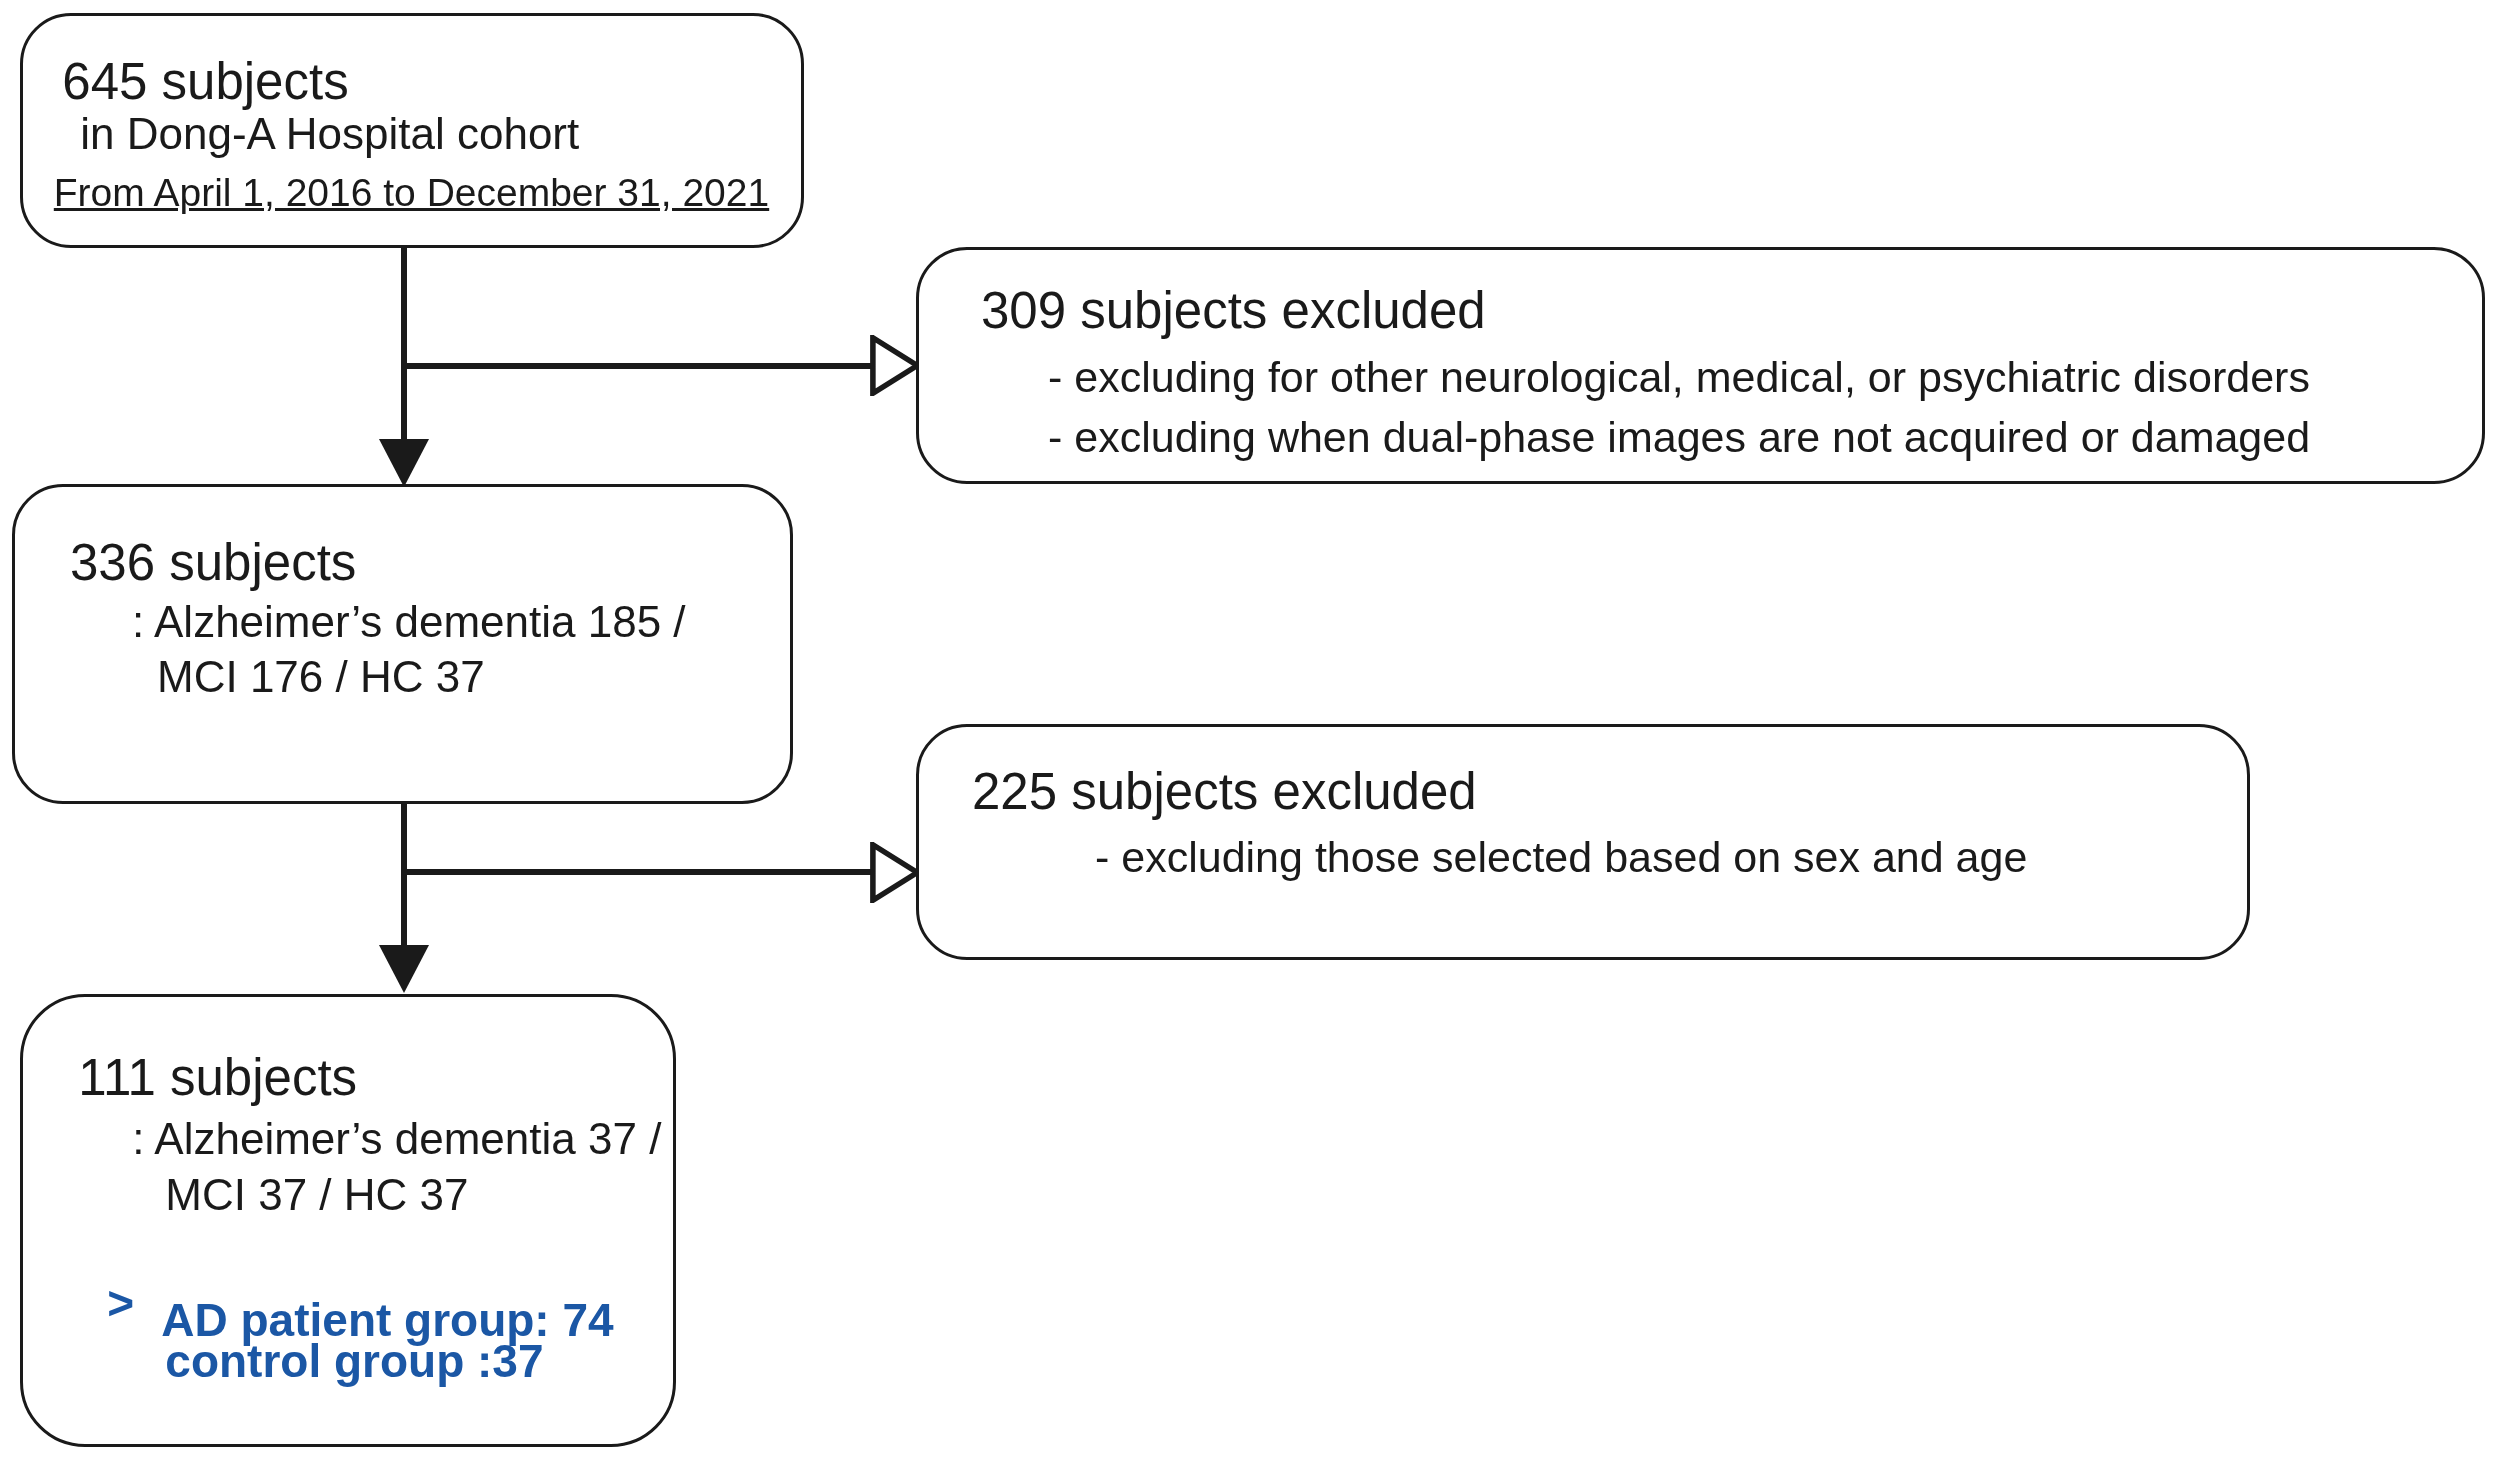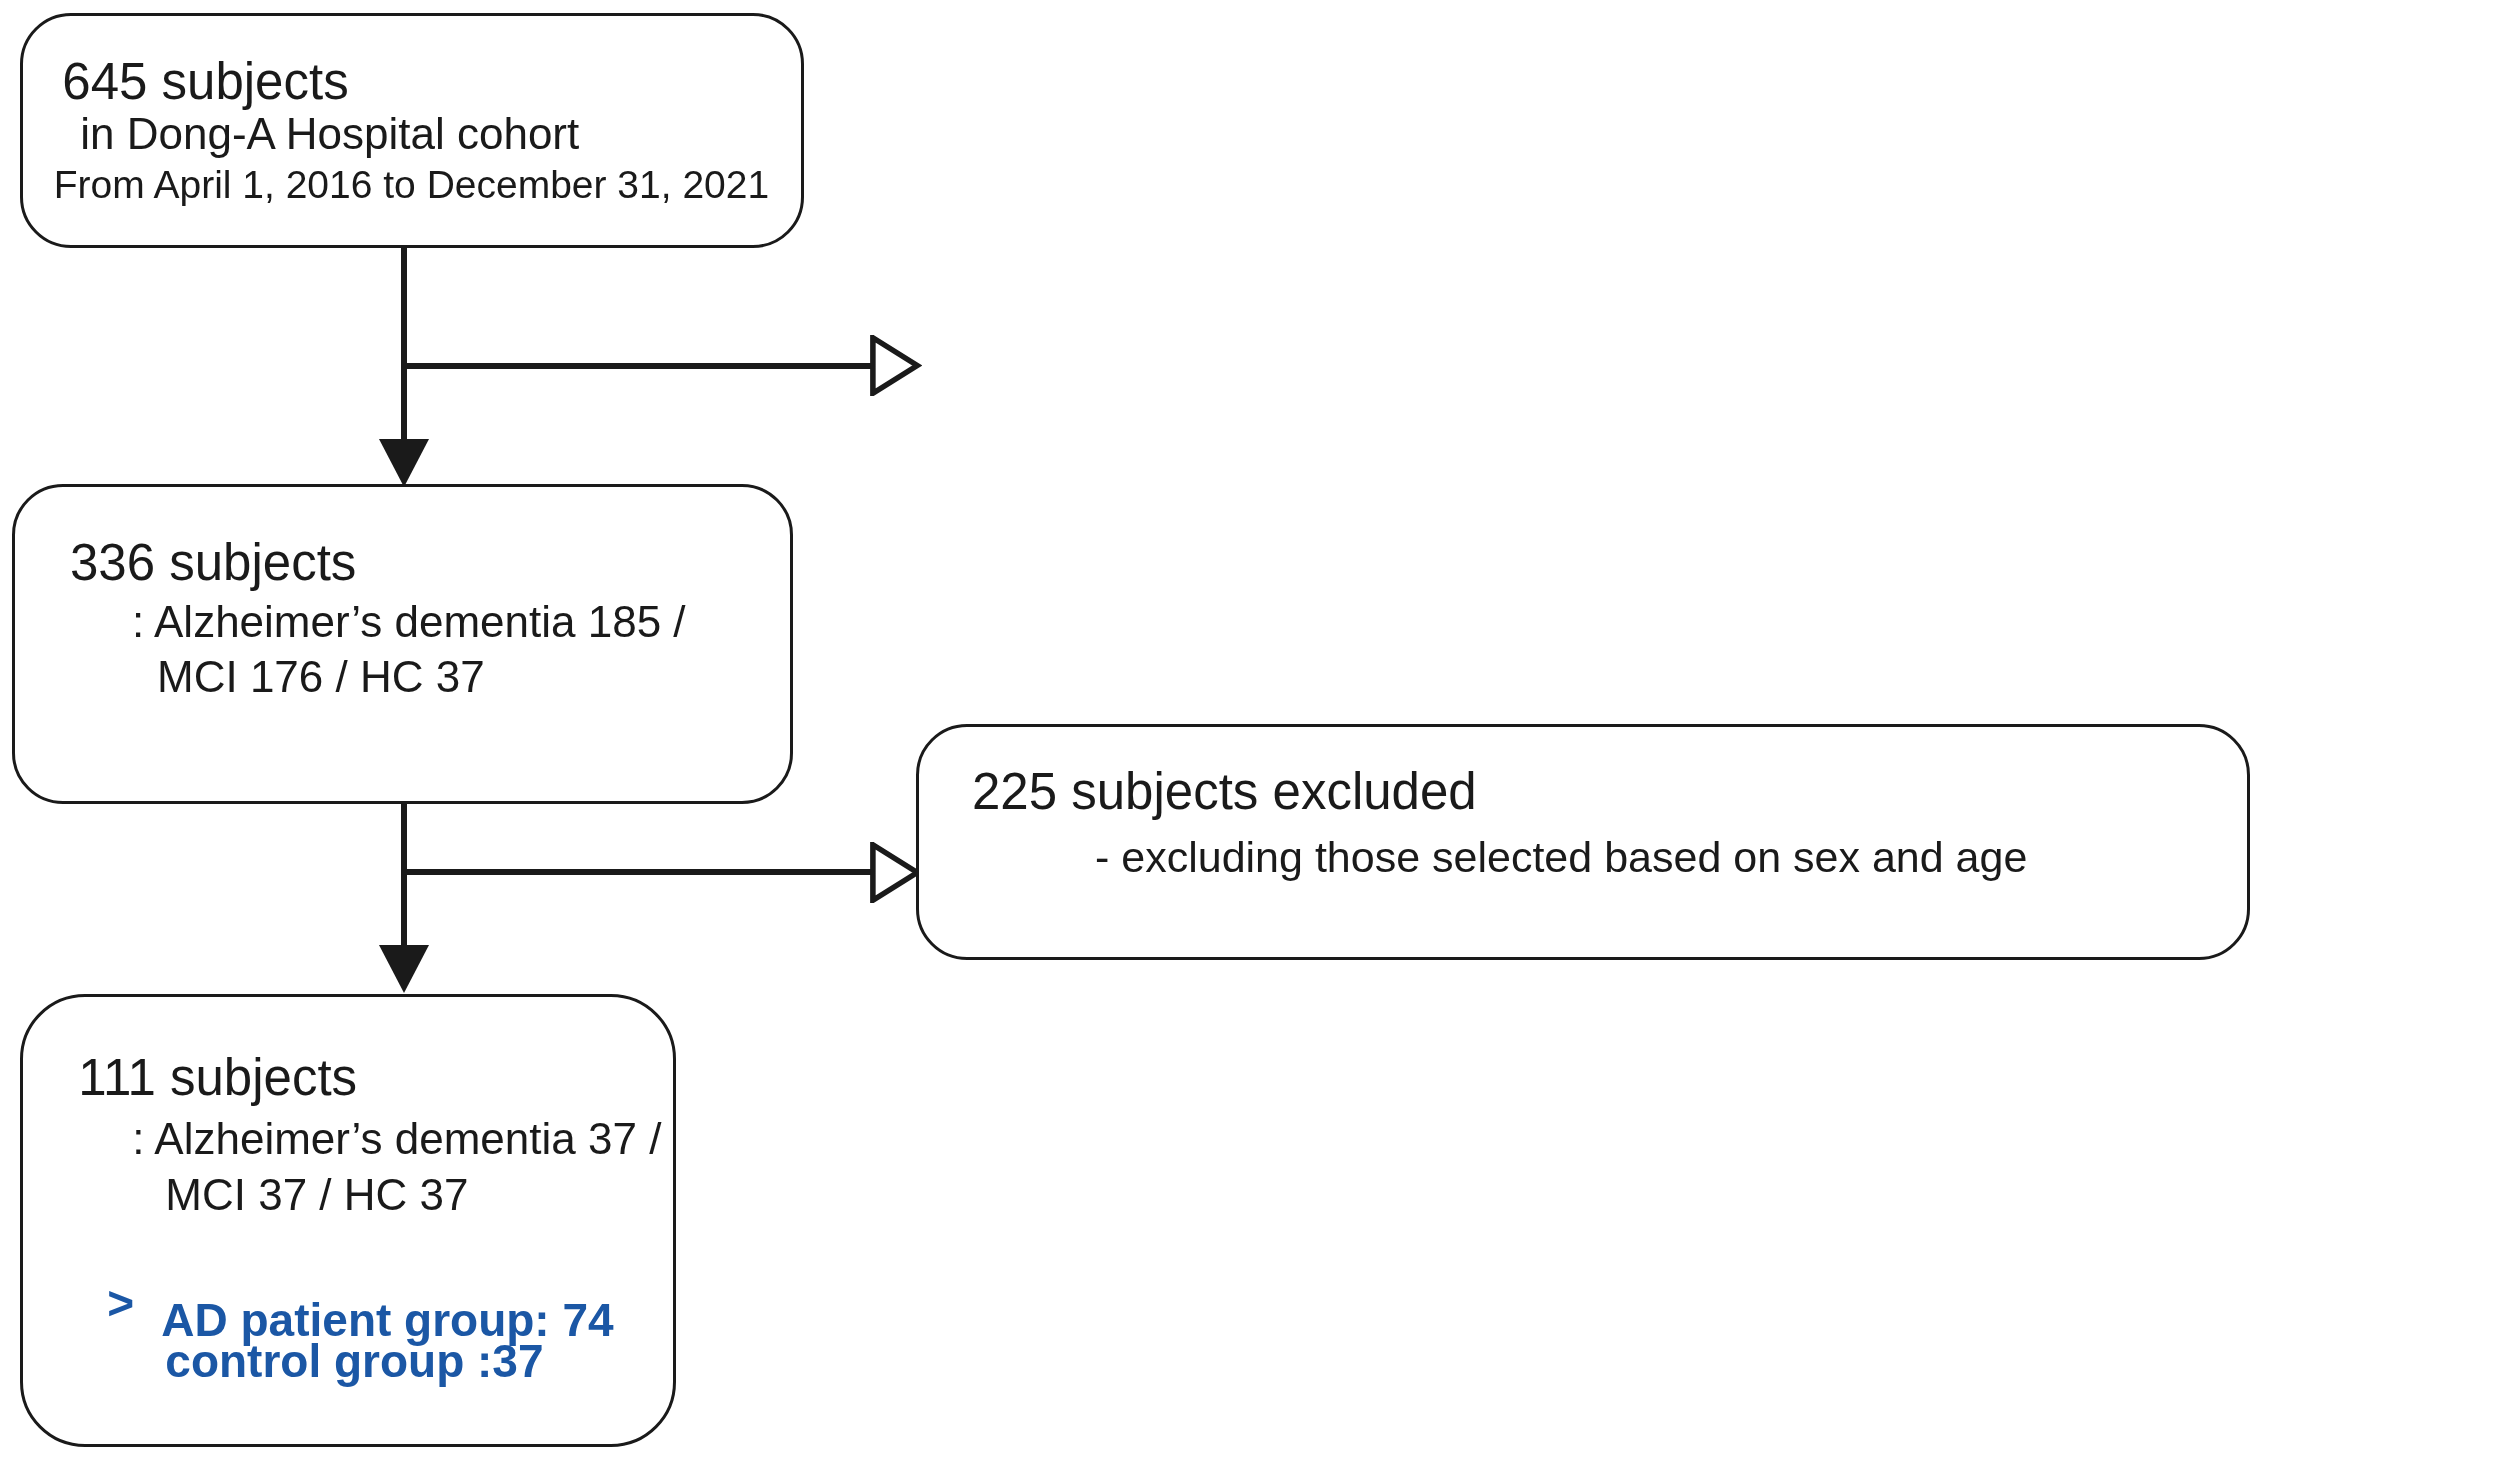--- a/index.html
+++ b/index.html
@@ -78,23 +78,28 @@
   <div class="arrow-down" style="left:379px; top:945px;"></div>
 
   <div class="hline" style="left:401px; top:869px; width:473px; height:5.5px;"></div>
   <svg class="arrow-right-open" style="left:870px; top:842px;" width="52" height="61" viewBox="0 0 56 66">
     <polygon points="3,3 51,33 3,63" fill="#ffffff" stroke="#1a1a1a" stroke-width="6"></polygon>
   </svg>
 
   <div class="box" style="left:20.3px; top:13px; width:784px; height:235px;">
     <div class="txt title" style="left:39px; top:40px;">645 subjects</div>
     <div class="txt body48" style="left:57px; top:96px;">in Dong-A Hospital cohort</div>
-    <div class="txt body42" style="left:30.5px; top:149px;">From April 1, 2016 to December 31, 2021</div>
+    <div class="txt body42" style="left:30.5px; top:157px;text-decoration:underline;">From April 1, 2016 to December 31, 2021</div>
   </div>
 
+  <div class="box" style="left:916px; top:247px; width:1569px; height:237px;">
+    <div class="txt title" style="left:62px; top:35px;">309 subjects excluded</div>
+    <div class="txt body46" style="left:129px; top:106px;">- excluding for other neurological, medical, or psychiatric disorders</div>
+    <div class="txt body46" style="left:129px; top:166px;">- excluding when dual-phase images are not acquired or damaged</div>
+  </div>
 
   <div class="box" style="left:12px; top:484px; width:781px; height:320px;">
     <div class="txt title" style="left:55px; top:50px;">336 subjects</div>
     <div class="txt body48" style="left:117px; top:113px;">: Alzheimer’s dementia 185 /</div>
     <div class="txt body48" style="left:142px; top:168px;">MCI 176 / HC 37</div>
   </div>
 
   <div class="box" style="left:916px; top:724px; width:1334px; height:236px;">
     <div class="txt title" style="left:53px; top:39px;">225 subjects excluded</div>
     <div class="txt body46" style="left:176px; top:109px;">- excluding those selected based on sex and age</div>

